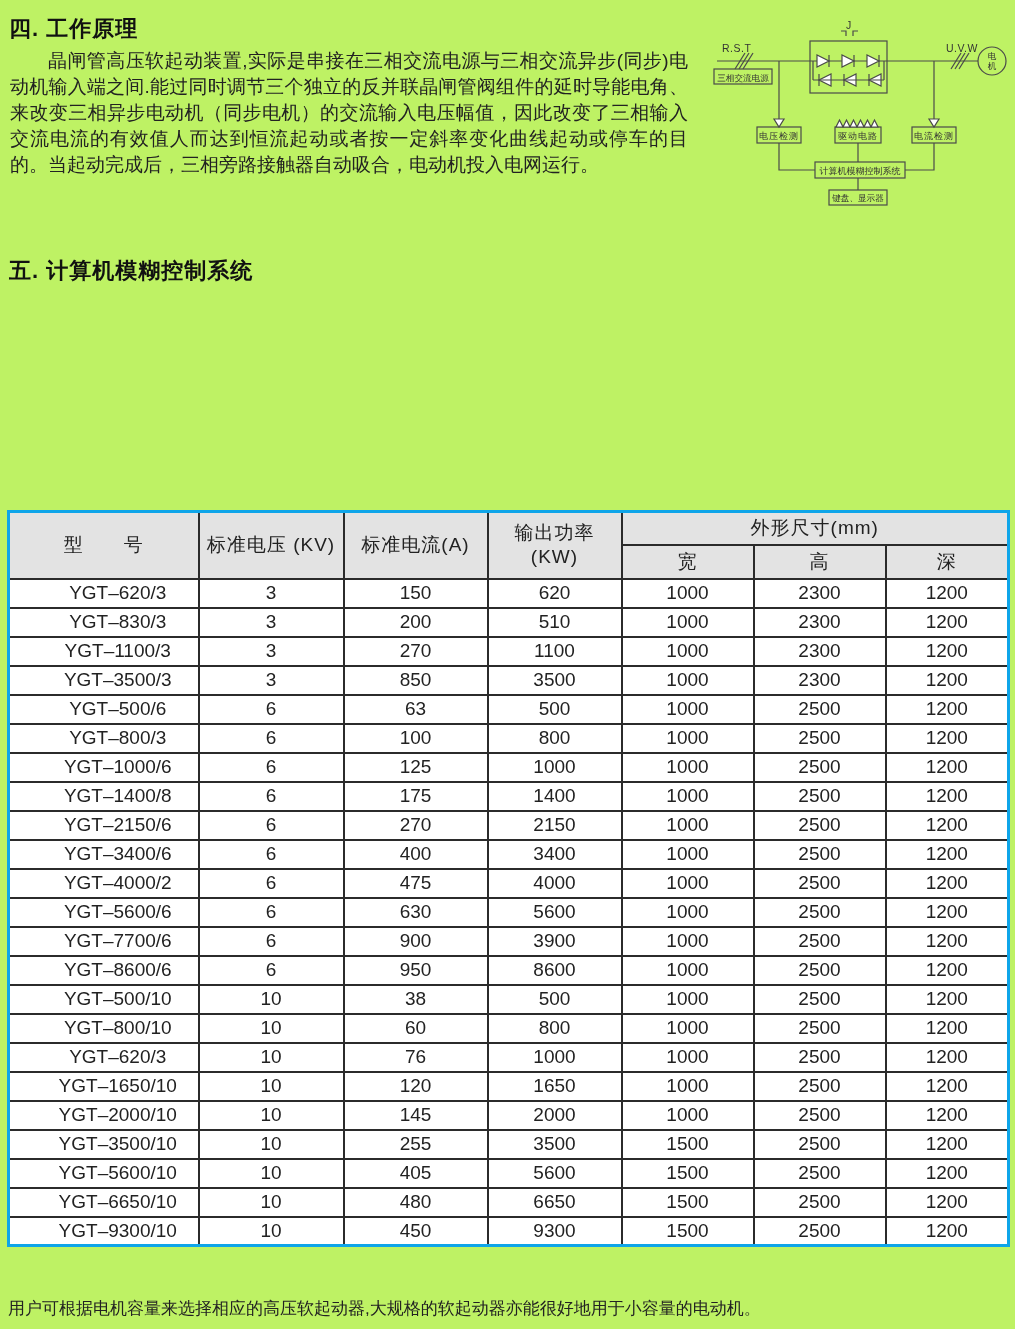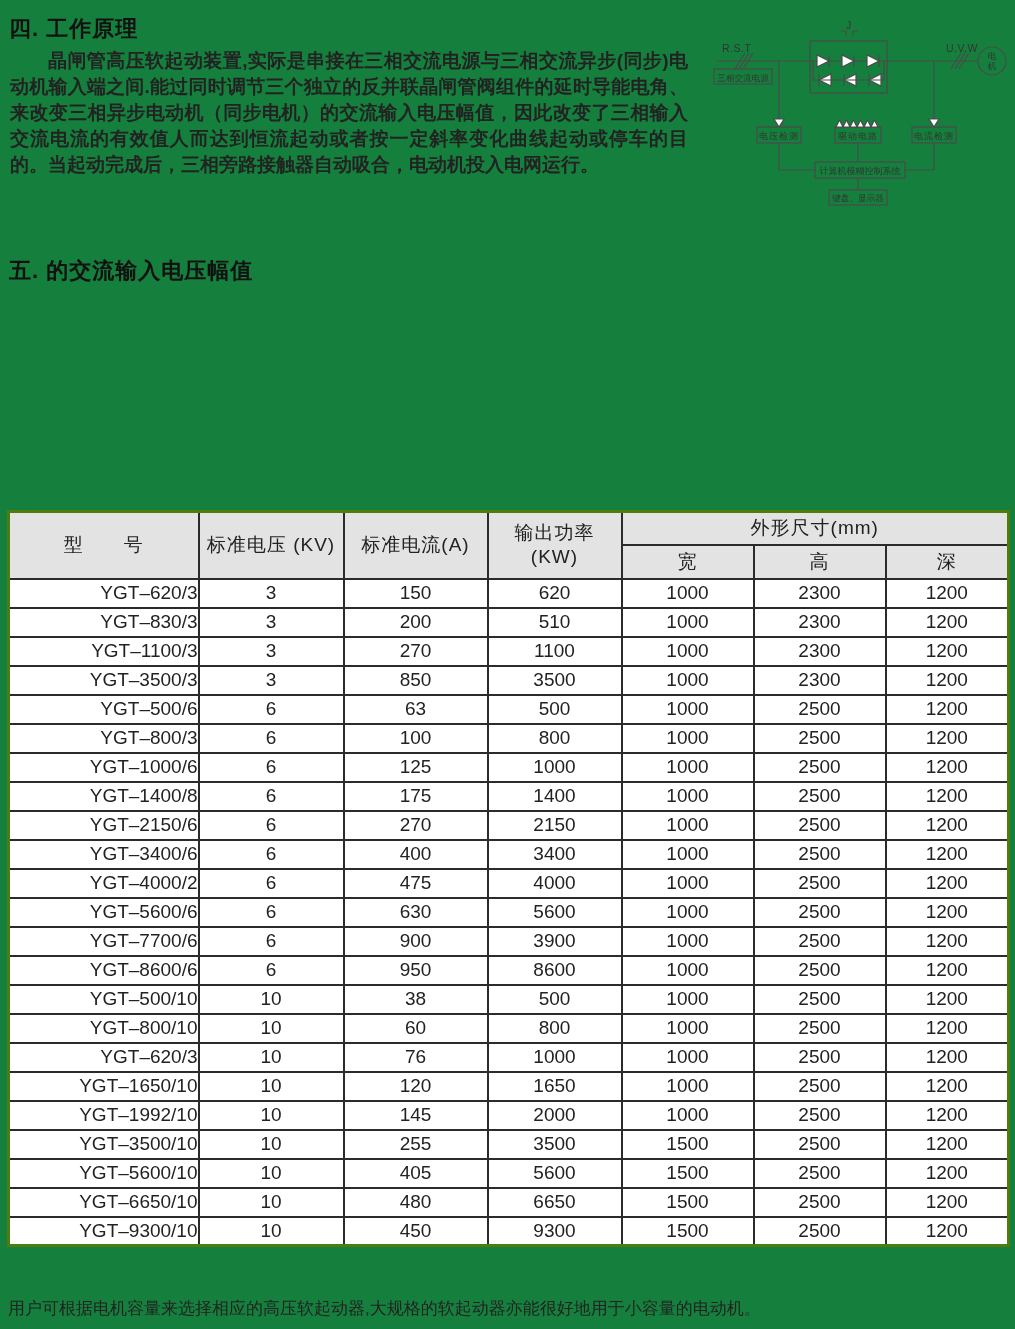--- a/index.html
+++ b/index.html
@@ -1,49 +1,49 @@
 <!DOCTYPE html>
 <html><head>
 <meta charset="utf-8">
 <style>
   * { margin:0; padding:0; box-sizing:border-box; }
   html,body { background:#ffffff; }
   .page {
     position:relative;
     width:1015px; height:1329px;
-    background:#15803d;
+    background:#bef264;
     font-family:"Liberation Sans","DejaVu Sans",sans-serif;
     color:#1c1c1c;
     overflow:hidden;
   }
   .heading {
     position:absolute; left:9px;
     font-size:22px; font-weight:700; letter-spacing:1px;
     color:#111;
   }
   .para {
     position:absolute; left:10px;
     font-size:19px; line-height:26px;
     text-align:justify;
     text-indent:2em;
     color:#222;
   }
-  .para-4 { top:48px;  width:678px;font-weight:bold; }
+  .para-4 { top:48px;  width:678px; }
   .para-5 { top:306px; width:998px; }
   .h4 { top:14px; }
   .h5 { top:256px; }
   .h6 { top:456px; }
   .diagram-wrap { position:absolute; left:702px; top:10px; width:310px; height:205px; }
   .diagram-wrap svg { width:100%; height:100%; }
   .dimensions-table {
     position:absolute; left:7px; top:510px;
     width:1000px;
     border-collapse:collapse;
     table-layout:fixed;
-    border:3px solid #4d7c0f;
+    border:3px solid #0ea5e9;
   }
   .dimensions-table th, .dimensions-table td {
     border:2px solid #2b2b2b;
     font-weight:400;
     text-align:center;
     vertical-align:middle;
     overflow:hidden;
   }
   .dimensions-table thead th {
     background:#e3e3e3;
@@ -54,21 +54,21 @@
   .dimensions-table thead tr.group-row th { height:33px; }
   .dimensions-table thead tr.sub-row th   { height:34px; }
   .power-head { line-height:24px; letter-spacing:0; }
   .dimensions-table tbody td {
     height:29px;
     font-size:19px;
     color:#222;
     background:#ffffff;
   }
   .dimensions-table tbody td.model-cell {
-    text-align:right;
+    text-align:center;
     padding-left:28px;
   }
   .footnote {
     position:absolute; left:8px; top:1297px;
     font-size:17px; color:#222;
     white-space:nowrap;
   }
   .dbox-text { font-family:"Liberation Sans","DejaVu Sans",sans-serif; }
 </style>
 </head>
@@ -165,21 +165,21 @@
         <text x="290" y="59" font-size="8.6" text-anchor="middle">机</text>
         <text x="77" y="129" font-size="9" text-anchor="middle" letter-spacing="1">电压检测</text>
         <text x="156" y="129" font-size="9" text-anchor="middle" letter-spacing="1">驱动电路</text>
         <text x="232" y="129" font-size="9" text-anchor="middle" letter-spacing="1">电流检测</text>
         <text x="158" y="164" font-size="9" text-anchor="middle">计算机模糊控制系统</text>
         <text x="156" y="191" font-size="8.6" text-anchor="middle">键盘、显示器</text>
       </g>
     </svg>
   </div>
 
-  <div class="heading h5">五. 的交流输入电压幅值</div>
+  <div class="heading h5">五. 计算机模糊控制系统</div>
 
 
   <table class="dimensions-table">
     <colgroup>
       <col style="width:190px">
         <col style="width:145px">
         <col style="width:144px">
         <col style="width:134px">
       <col style="width:132px">
         <col style="width:132px">
@@ -359,21 +359,21 @@
         <tr>
           <td class="model-cell">YGT–1650/10</td>
           <td class="num-cell">10</td>
           <td class="num-cell">120</td>
           <td class="num-cell">1650</td>
           <td class="num-cell">1000</td>
           <td class="num-cell">2500</td>
           <td class="num-cell">1200</td>
         </tr>
         <tr>
-          <td class="model-cell">YGT–1992/10</td>
+          <td class="model-cell">YGT–2000/10</td>
           <td class="num-cell">10</td>
           <td class="num-cell">145</td>
           <td class="num-cell">2000</td>
           <td class="num-cell">1000</td>
           <td class="num-cell">2500</td>
           <td class="num-cell">1200</td>
         </tr>
         <tr>
           <td class="model-cell">YGT–3500/10</td>
           <td class="num-cell">10</td>

